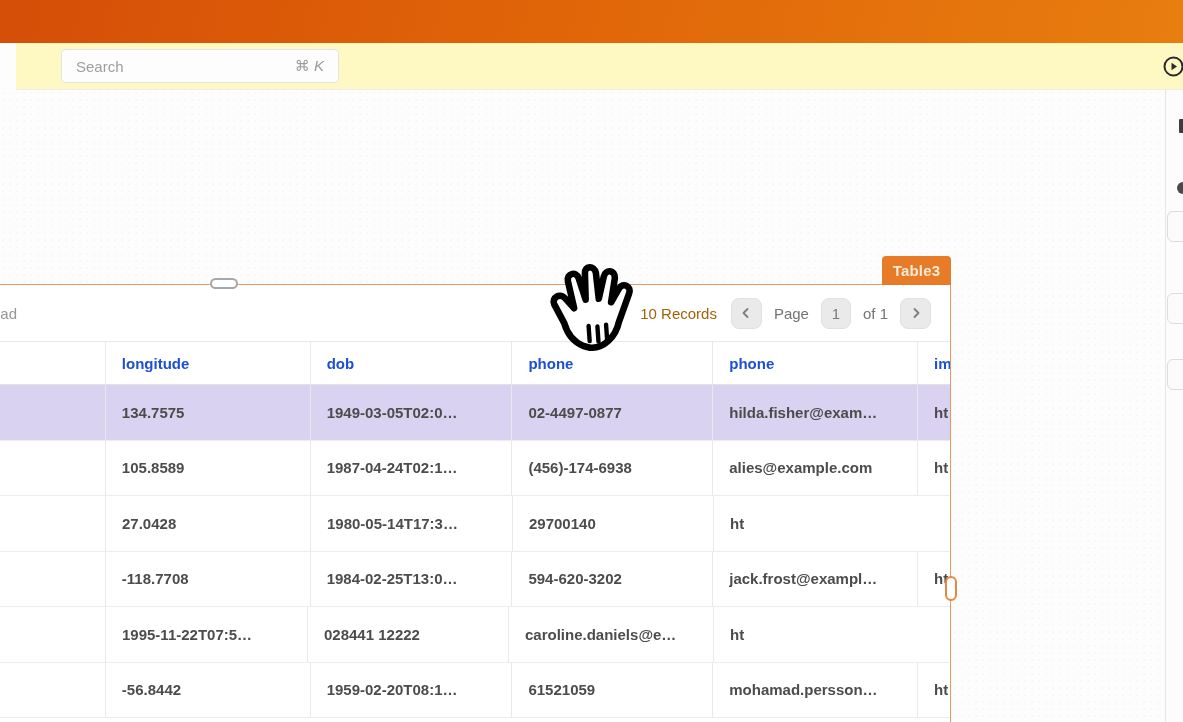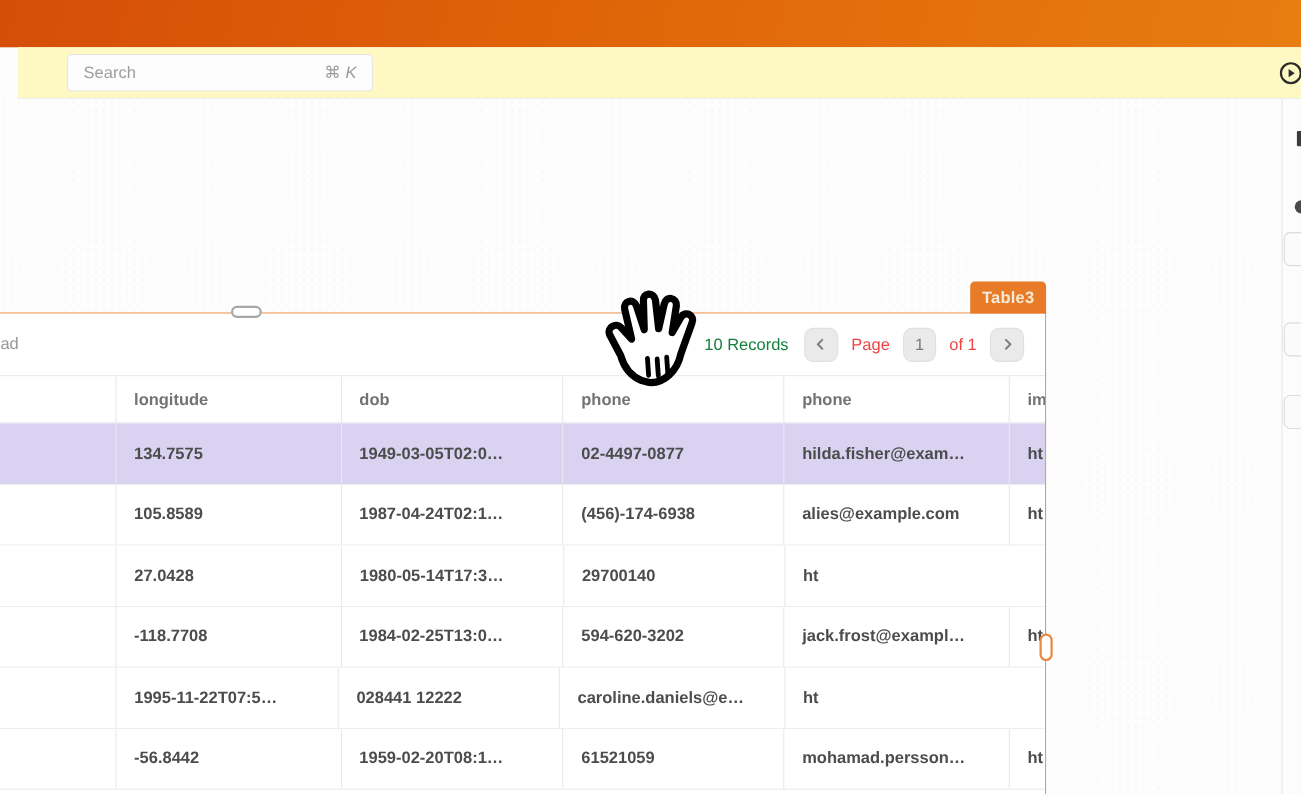--- a/index.html
+++ b/index.html
@@ -46,33 +46,33 @@
     background:#e87b28; border-radius:4px 4px 0 0; color:#f5ead8;
     font-size:15px; display:flex; align-items:center; justify-content:center; letter-spacing:.2px;font-weight:bold; }
   .handle-top { position:absolute; top:-7px; left:250px; width:28px; height:11px;
     background:#fff; border:2px solid #a8a8a8; border-radius:6px; }
   .handle-right { position:absolute; top:291px; right:-7px; width:12px; height:25px;
     background:#fff; border:2px solid #e8873f; border-radius:6px; }
 
   .hbar { height:56px; display:flex; align-items:center; padding:0 19px 0 32px; position:relative; }
   .htitle { position:absolute; left:32px; top:50%; transform:translateY(-50%); font-size:15px; color:#969696; }
   .pager { margin-left:auto; display:flex; align-items:center; gap:12px; }
-  .records { font-size:15px; color:#15803d; margin-right:2px; }
+  .records { font-size:15px; color:#a16207; margin-right:2px; }
   .pgbtn { width:31px; height:31px; border-radius:8px; background:#eaeaea; border:1px solid #e0e0e0;
     display:flex; align-items:center; justify-content:center; cursor:pointer; }
-  .pglabel { font-size:15px; color:#ef4444; }
+  .pglabel { font-size:15px; color:#737373; }
   .pginput { width:30px; height:31px; border-radius:8px; background:#eaeaea; border:1px solid #e0e0e0;
     text-align:center; font-size:15px; color:#7a7a7a; font-family:inherit; outline:none; }
 
   .thead { display:flex; border-top:1px solid #e8e8e8; border-bottom:1px solid #e2e2e2; height:44px; background:#fff; }
   .trow { display:flex; height:55.5px; border-bottom:1px solid #ececec; background:#fff; }
   .trow.selected { background:#d9d3f1; }
   .cell { display:flex; align-items:center; padding:0 8px 0 16px; font-size:15px; color:#4c4c4c;
     overflow:hidden; white-space:nowrap; }
-  .cell.th { font-weight:bold; color:#737373; }
+  .cell.th { font-weight:bold; color:#1d4ed8; }
   .c0 { width:145px; } .c1 { width:205px; } .c2 { width:202px; }
   .c3 { width:201px; } .c4 { width:205px; } .c5 { width:33px; }
   .c1,.c2,.c3,.c4,.c5 { border-left:1px solid #e9e9e9;font-weight:bold; }
 
   
   .hand { position:absolute; left:548px; top:263px; width:92px; height:92px;
     pointer-events:none; z-index:50; transform:rotate(-4deg); }
 </style>
 </head>
 <body>

